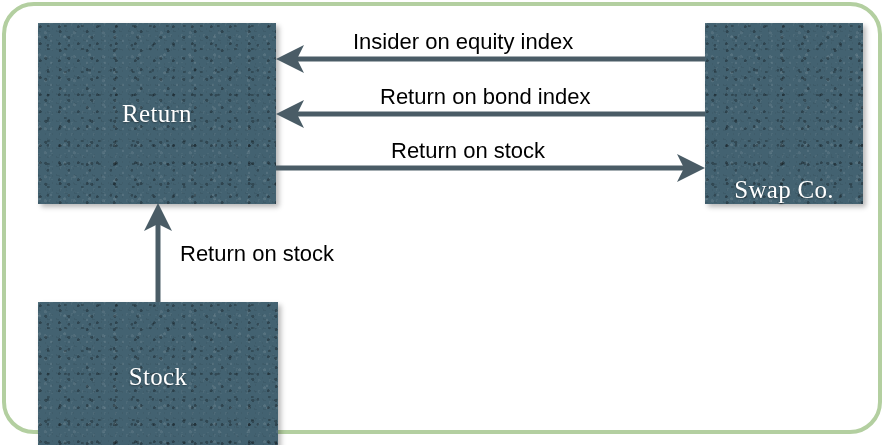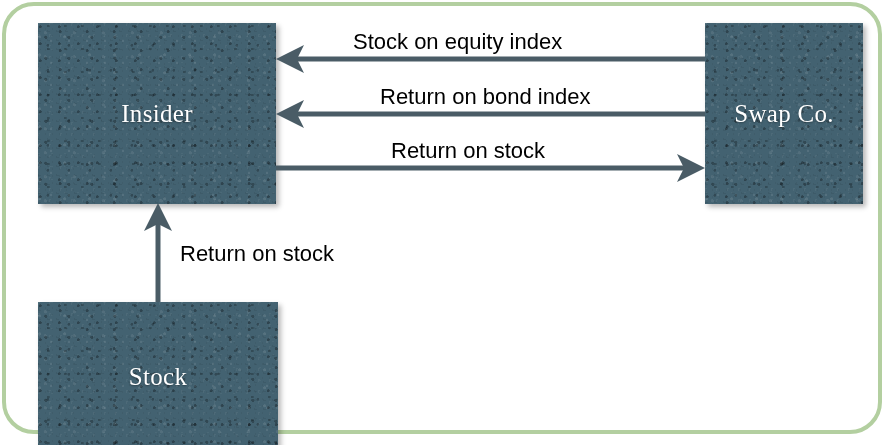--- a/index.html
+++ b/index.html
@@ -58,21 +58,21 @@
   }
   .node-label {
     font-family: "Liberation Serif", serif;
     color: #ffffff;
     font-size: 25px;
     letter-spacing: .3px;
     text-shadow: 0 1px 2px rgba(0,0,0,.35);
     user-select: none;
   }
   #node-insider { left: 38px;  top: 23px;  width: 238px; height: 181px; }
-  #node-swapco  { left: 705px; top: 23px;  width: 158px; height: 181px; }
+  #node-swapco  { left: 705px; top: 23px;  width: 158px; height: 181px; align-items: flex-end; }
   #node-stock   { left: 38px;  top: 302px; width: 240px; height: 149px; }
 
   
   #edges {
     position: absolute;
     left: 0;
     top: 0;
     width: 896px;
     height: 445px;
     pointer-events: none;
@@ -101,21 +101,21 @@
   #label-stock-vertical { left: 180px; top: 241px; }
 </style>
 </head>
 <body>
 
 <div id="canvas">
 
   <div class="frame"></div>
 
   <div class="node" id="node-insider">
-    <span class="node-label">Insider</span>
+    <span class="node-label">Return</span>
   </div>
 
   <div class="node" id="node-swapco">
     <span class="node-label">Swap Co.</span>
   </div>
 
   <div class="node" id="node-stock">
     <span class="node-label">Stock</span>
   </div>
 
@@ -135,21 +135,21 @@
       <line class="edge-line" x1="276" y1="168" x2="690" y2="168"></line>
       <path class="edge-head" d="M 705 168 L 677 154 L 684 168 L 677 182 Z"></path>
     </g>
 
     <g>
       <line class="edge-line" x1="158" y1="302" x2="158" y2="218"></line>
       <path class="edge-head" d="M 158 203 L 144 231 L 158 224 L 172 231 Z"></path>
     </g>
   </svg>
 
-  <div class="edge-label" id="label-equity">Stock on equity index</div>
+  <div class="edge-label" id="label-equity">Insider on equity index</div>
 
   <div class="edge-label" id="label-bond">Return on bond index</div>
 
   <div class="edge-label" id="label-stock">Return on stock</div>
 
   <div class="edge-label" id="label-stock-vertical">Return on stock</div>
 
 </div>
 
 </body></html>

